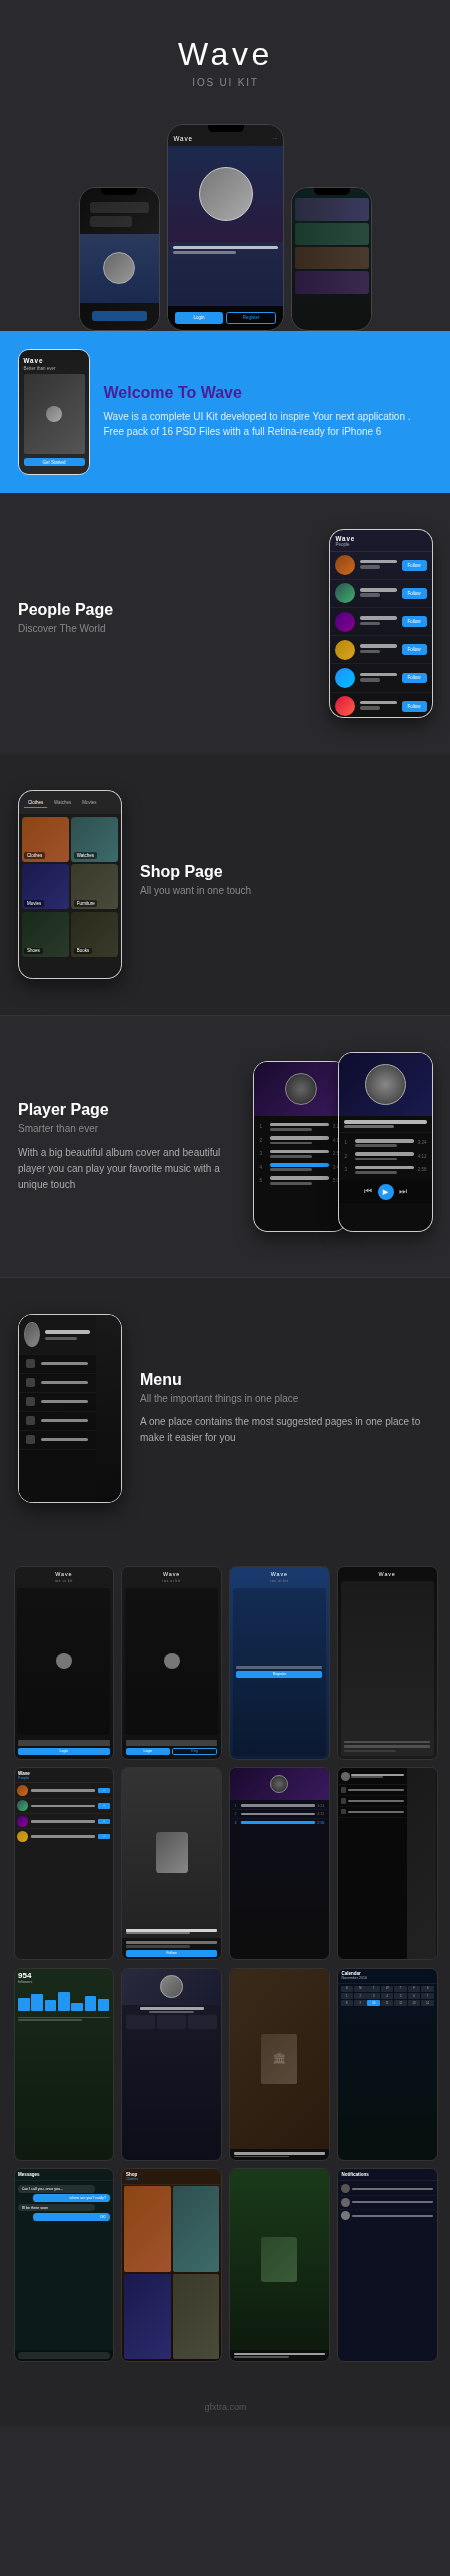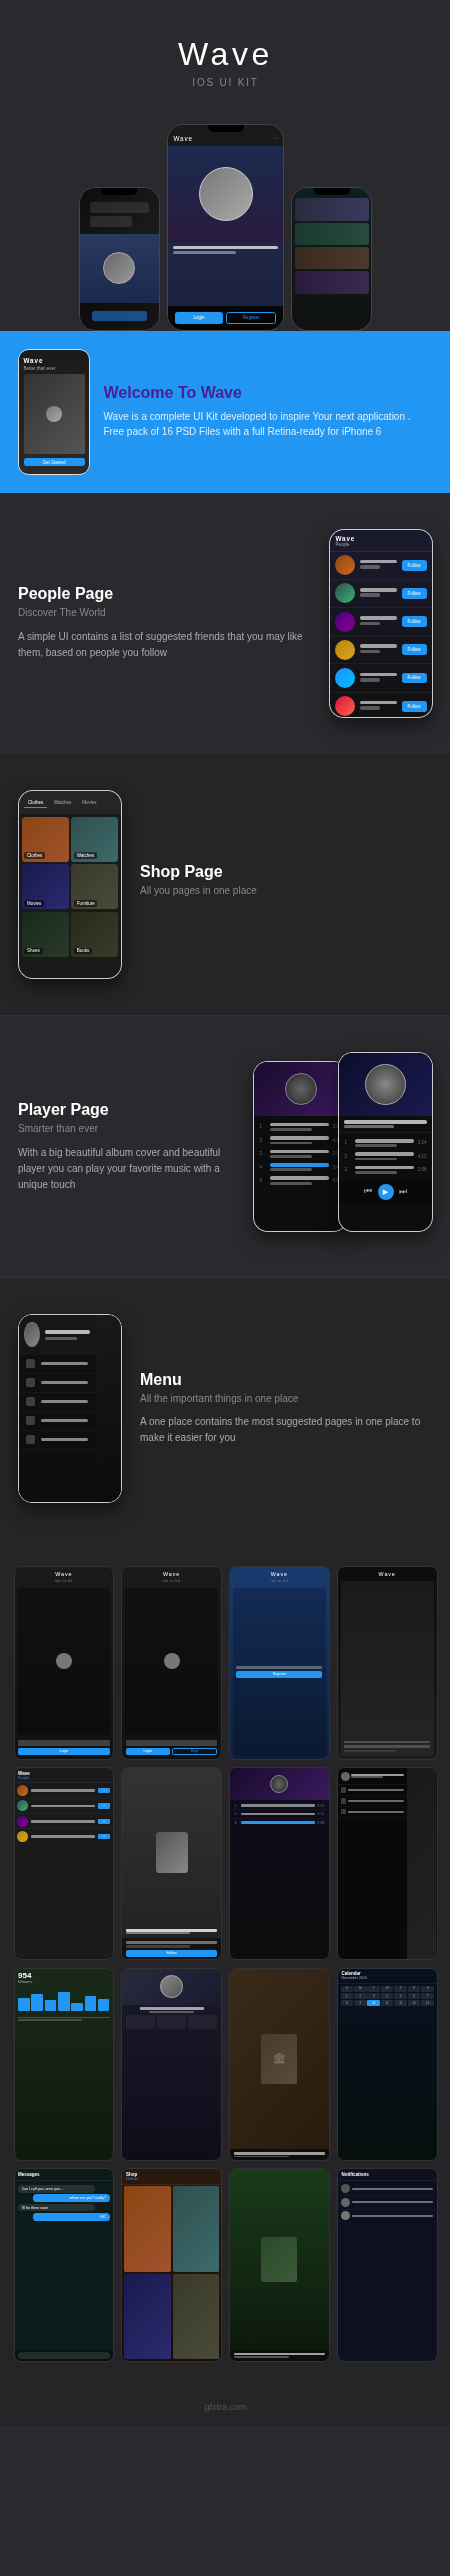--- a/index.html
+++ b/index.html
@@ -558,21 +558,20 @@
     <h2>Welcome To Wave</h2>
     <p>Wave is a complete UI Kit developed to inspire Your next application . Free pack of 16 PSD Files with a full Retina-ready for iPhone 6</p>
   </div>
 </div>
 
 <div class="feature-section">
   <div class="feature-row">
     <div class="feature-text">
       <h3>People Page</h3>
       <div class="feature-tagline">Discover The World</div>
-      <p>A simple UI contains a list of suggested friends that you may like them, based on people you follow</p>
     </div>
     <div class="feature-phone-wrap">
       <div class="feature-phone">
         <div class="feature-phone-screen people-screen">
           <div style="padding:5.4px 5.4px 3.6px;border-bottom:0.9px solid rgba(255,255,255,0.08);">
             <div style="font-size:6.3px;color:#fff;font-weight:bold;letter-spacing:0.9px;">Wave</div>
             <div style="font-size:4.5px;color:#aaa;">People</div>
           </div>
 
           <div class="people-row-item">
@@ -628,21 +627,21 @@
     </div>
   </div>
 </div>
 
 <div class="section-divider"></div>
 
 <div class="feature-section alt">
   <div class="feature-row reverse">
     <div class="feature-text">
       <h3>Shop Page</h3>
-      <div class="feature-tagline">All you pages in one place</div>
+      <div class="feature-tagline">All you want in one touch</div>
     </div>
     <div class="feature-phone-wrap">
       <div class="feature-phone">
         <div class="feature-phone-screen shop-screen">
           <div class="shop-header">
             <div class="shop-tab active">Clothes</div>
             <div class="shop-tab">Watches</div>
             <div class="shop-tab">Movies</div>
           </div>
           <div class="shop-grid">

